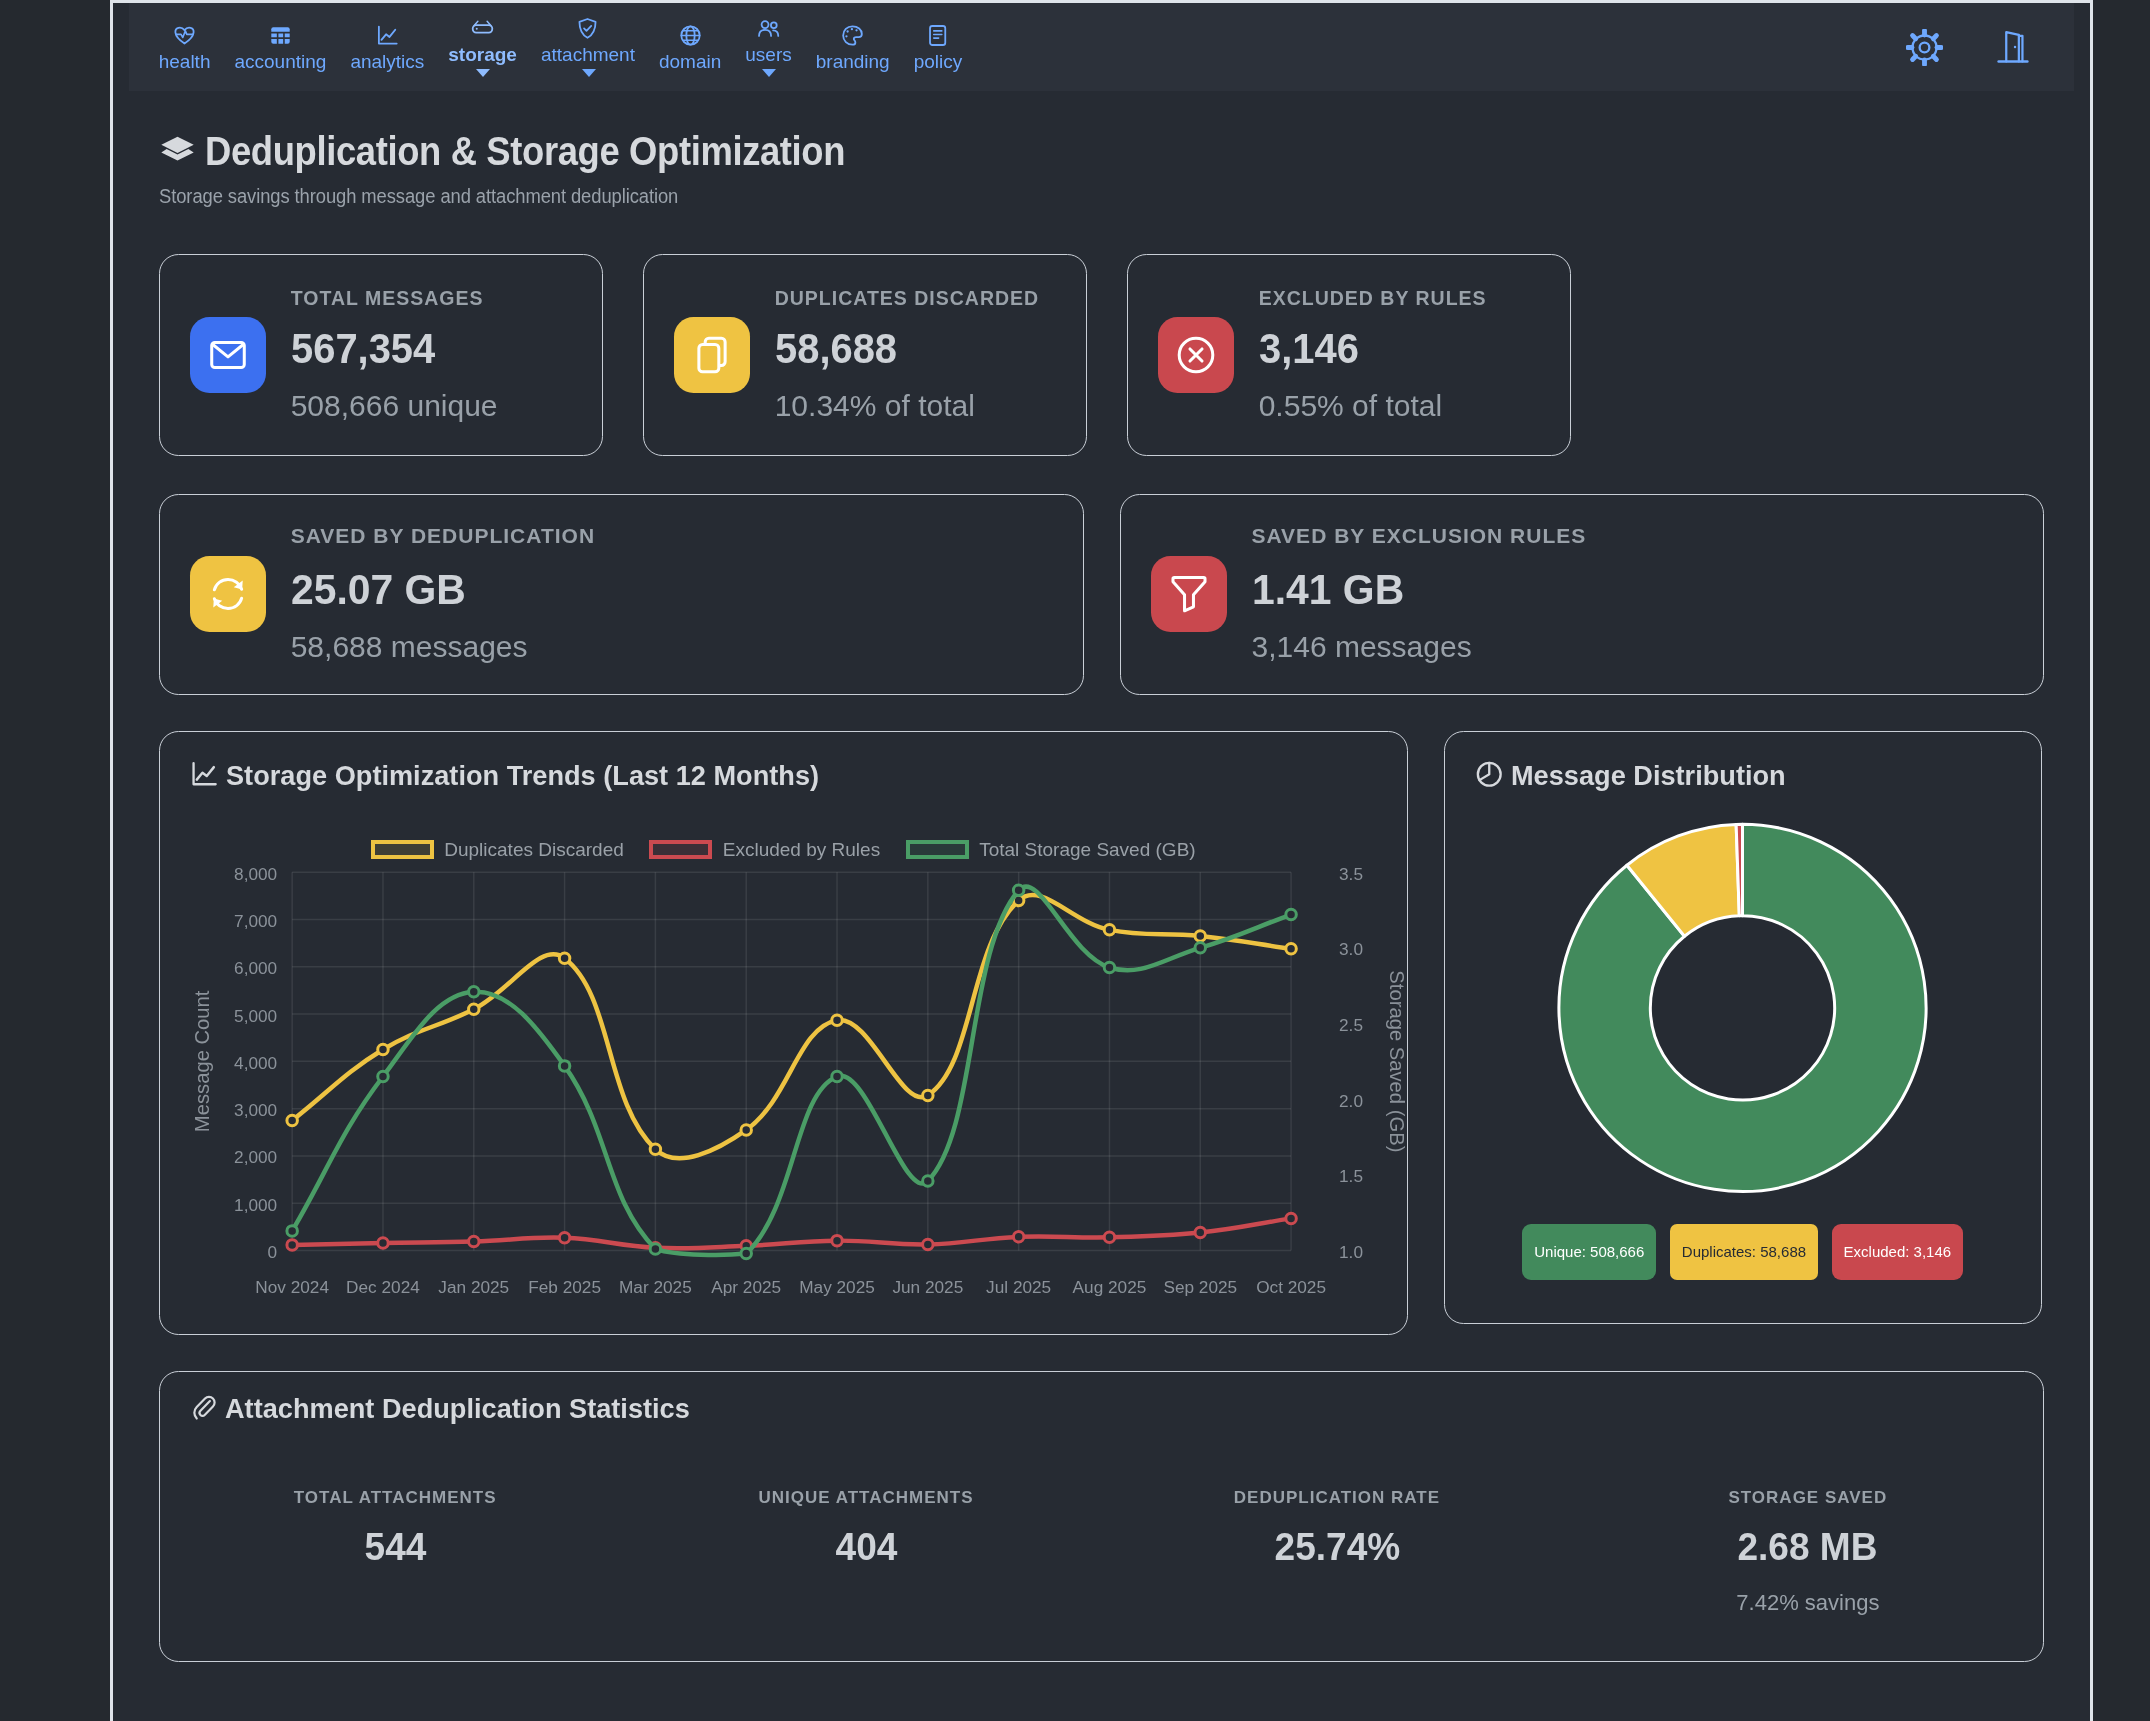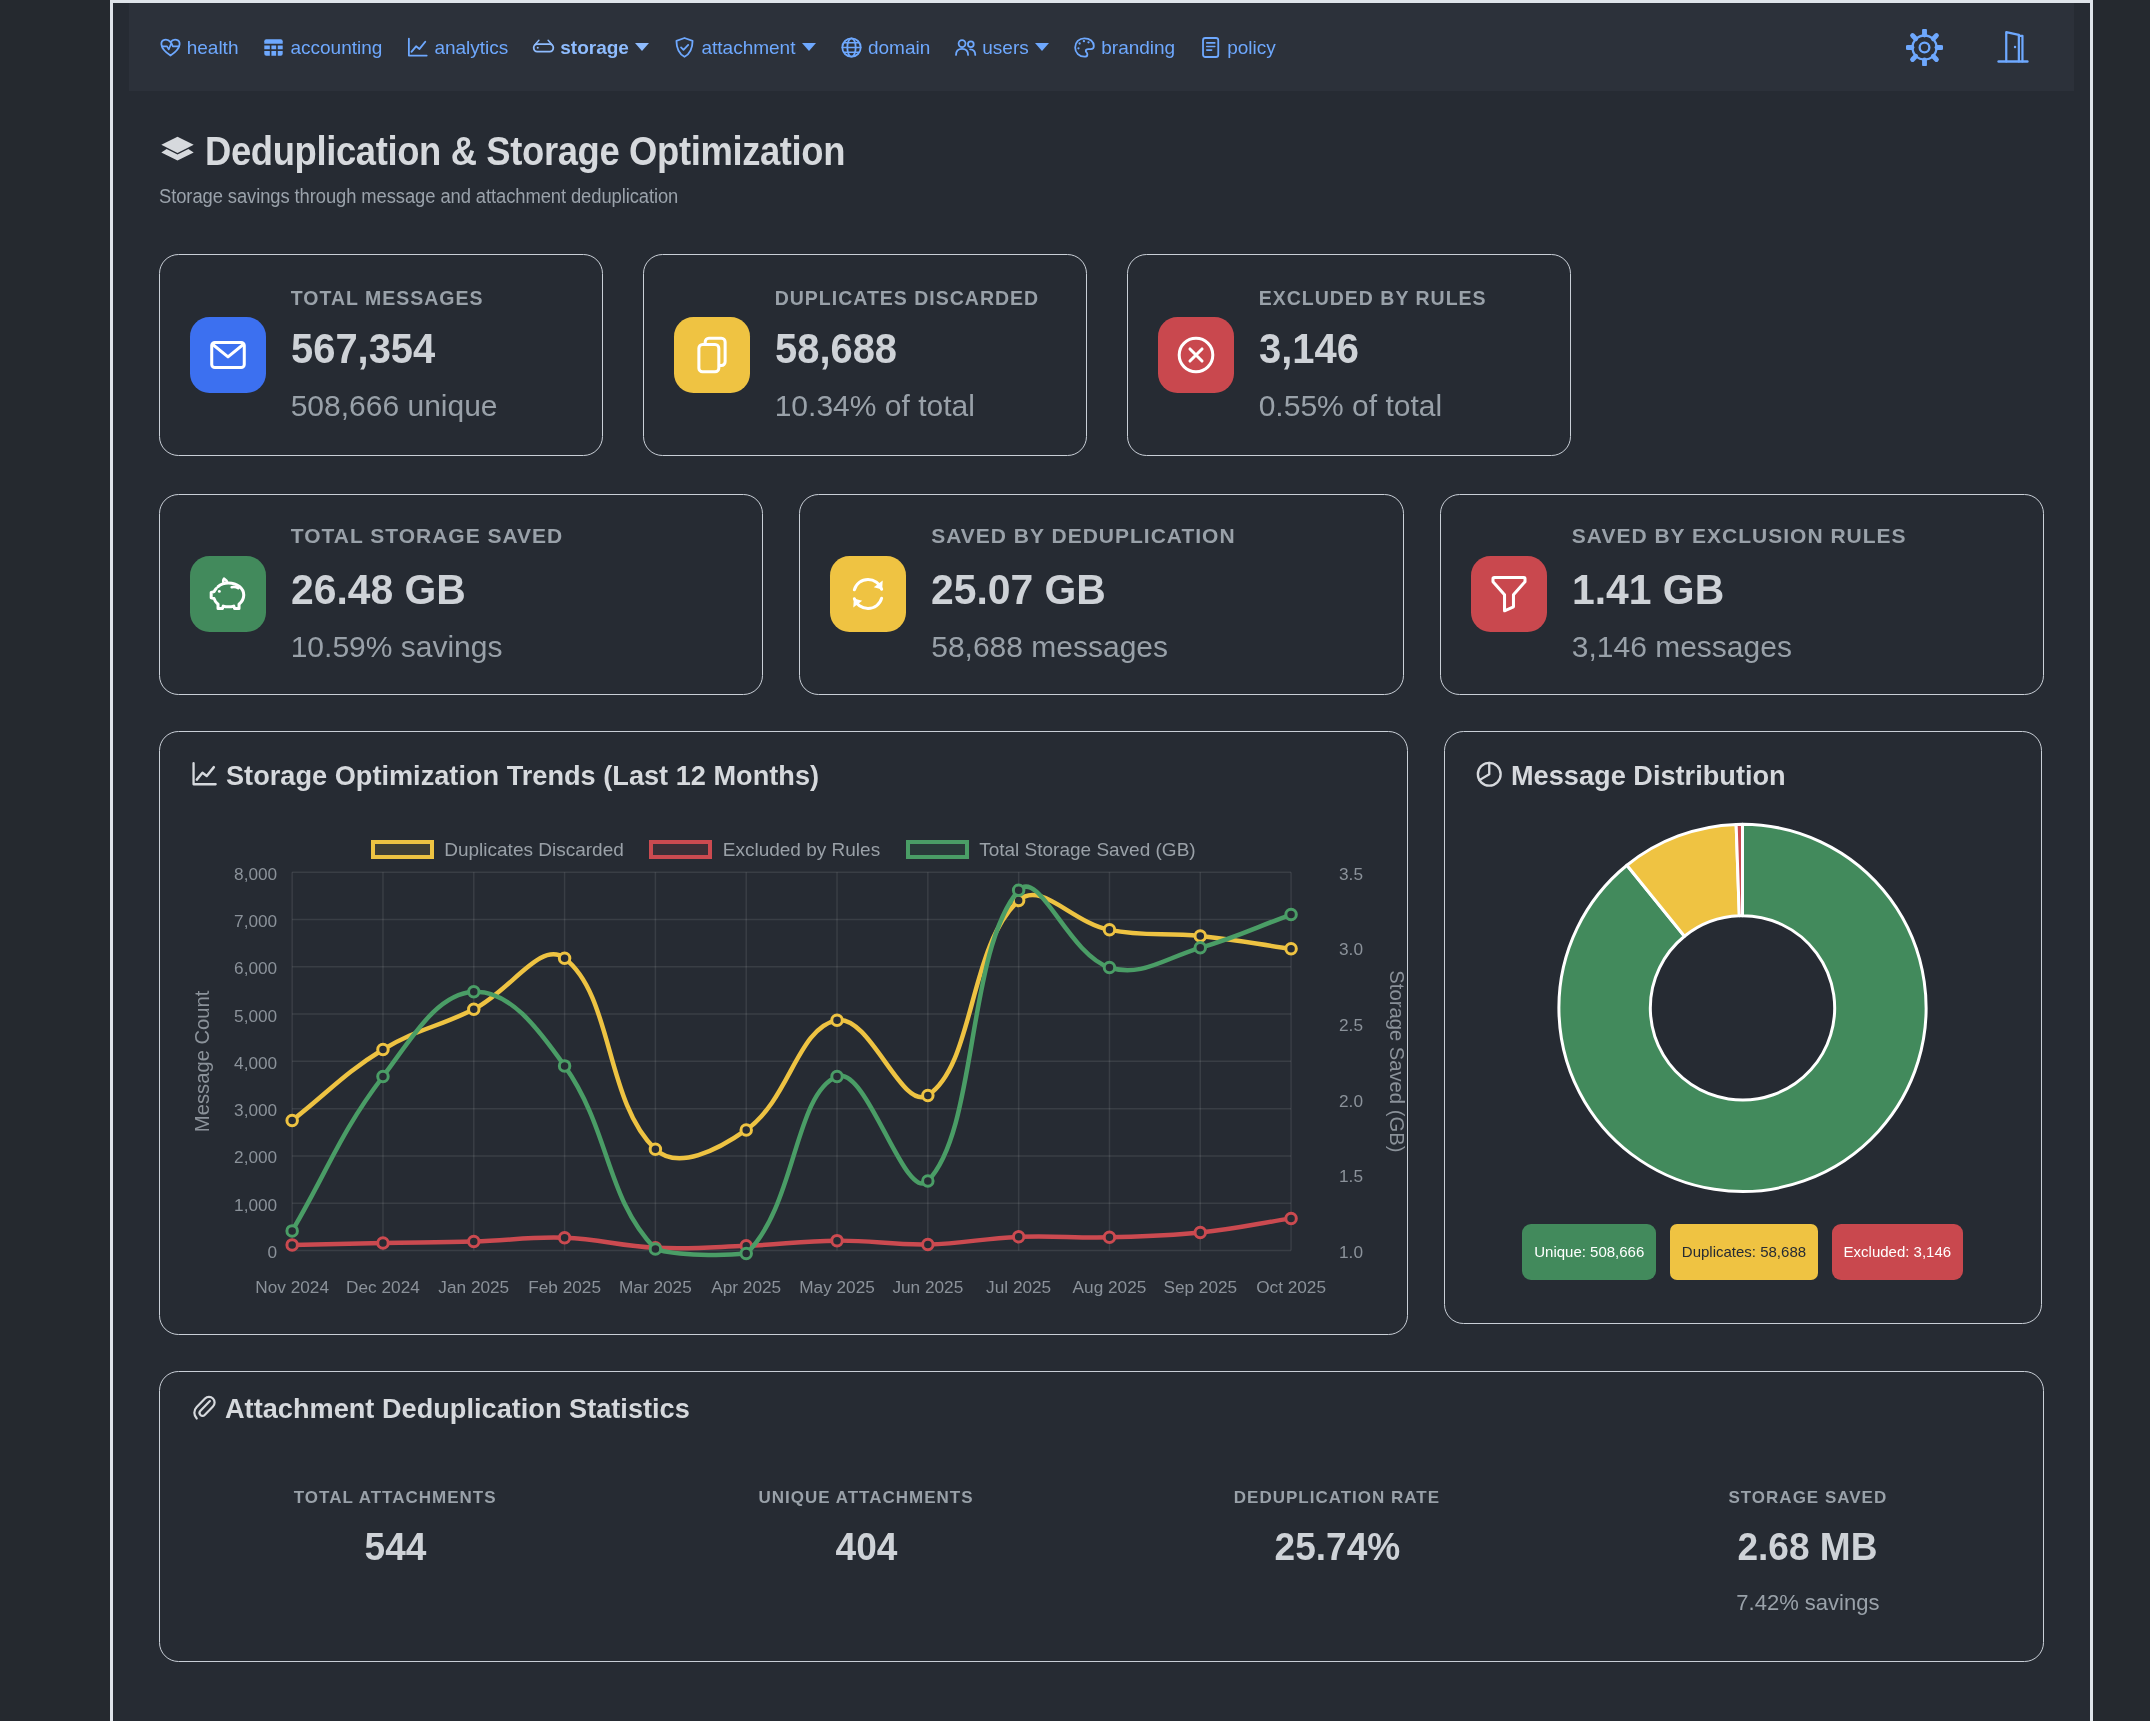--- a/index.html
+++ b/index.html
@@ -21,21 +21,21 @@
   
   .navbar {
     height:88px; background:#2c313a;
     display:flex; align-items:center;
     padding:0 30px;
   }
   .nav-links { display:flex; align-items:center; flex:1 1 auto; }
   .nav-link {
     display:flex; align-items:center; gap:5px;
     color:#6ea8fe; font-size:19px; line-height:1;
-    padding:0 12px; cursor:pointer; text-decoration:none;
+    padding:0 12px; cursor:pointer; text-decoration:none;flex-direction:column;
   }
   .nav-link:first-child { padding-left:0; }
   .nav-link.active { color:#8fbcfe; font-weight:700; }
   .nav-link .icon svg { display:block; }
   .caret {
     width:0; height:0; margin-left:1.5px;
     border-left:7.5px solid transparent;
     border-right:7.5px solid transparent;
     border-top:8.2px solid currentColor;
   }
@@ -258,35 +258,20 @@
             </svg>
           </div>
           <div class="stat-body">
             <div class="stat-label">EXCLUDED BY RULES</div>
             <div class="stat-value">3,146</div>
             <div class="stat-sub">0.55% of total</div>
           </div>
         </div>
       </div>
     <div class="rowc row2" id="stat-row-2">
-        <div class="card stat-card">
-          <div class="tile" style="background:#428a5c">
-            <svg width="42" height="42" viewBox="0 0 16 16" fill="none" stroke="currentColor" stroke-width="1.15" stroke-linecap="round" stroke-linejoin="round">
-              <path d="M4.2 5.2 C5.2 4.3 6.6 3.8 8.2 3.8 C11.5 3.8 14 5.8 14 8.4 C14 9.8 13.3 11 12.2 11.9 L12.2 13.5 L10.5 13.5 L10.2 12.6 C9.6 12.8 8.9 12.9 8.2 12.9 C7.5 12.9 6.8 12.8 6.2 12.6 L5.9 13.5 L4.2 13.5 L4.2 11.9 C3.5 11.3 2.9 10.6 2.7 9.7 L1.6 9.4 L1.6 7.4 L2.7 7.1 C2.9 6.7 3.1 6.3 3.5 5.9"></path>
-              <path d="M6.4 3.9 C6.1 3.3 6.1 2.6 6.5 2.1 C7.2 2.5 7.6 2.9 7.7 3.7" stroke-width="0.9774999999999999"></path>
-              <circle cx="4.7" cy="7" r="0.55" fill="currentColor" stroke="none"></circle>
-              <path d="M9.4 5.4 C10.3 5.2 11.2 5.3 11.9 5.8" stroke-width="0.9774999999999999"></path>
-            </svg>
-          </div>
-          <div class="stat-body">
-            <div class="stat-label">TOTAL STORAGE SAVED</div>
-            <div class="stat-value">26.48 GB</div>
-            <div class="stat-sub">10.59% savings</div>
-          </div>
-        </div>
         <div class="card stat-card">
           <div class="tile" style="background:#efc342">
             <svg width="42" height="42" viewBox="0 0 16 16" fill="none" stroke="currentColor" stroke-width="1.15" stroke-linecap="round" stroke-linejoin="round">
               <path d="M13.2 6.2 C12.5 4 10.4 2.5 8 2.5 C5.5 2.5 3.4 4.1 2.8 6.4"></path>
               <path d="M13.6 2.9 L13.4 6.3 L10.2 5.4 Z" fill="currentColor" stroke="none"></path>
               <path d="M2.8 9.8 C3.5 12 5.6 13.5 8 13.5 C10.5 13.5 12.6 11.9 13.2 9.6"></path>
               <path d="M2.4 13.1 L2.6 9.7 L5.8 10.6 Z" fill="currentColor" stroke="none"></path>
             </svg>
           </div>
           <div class="stat-body">

